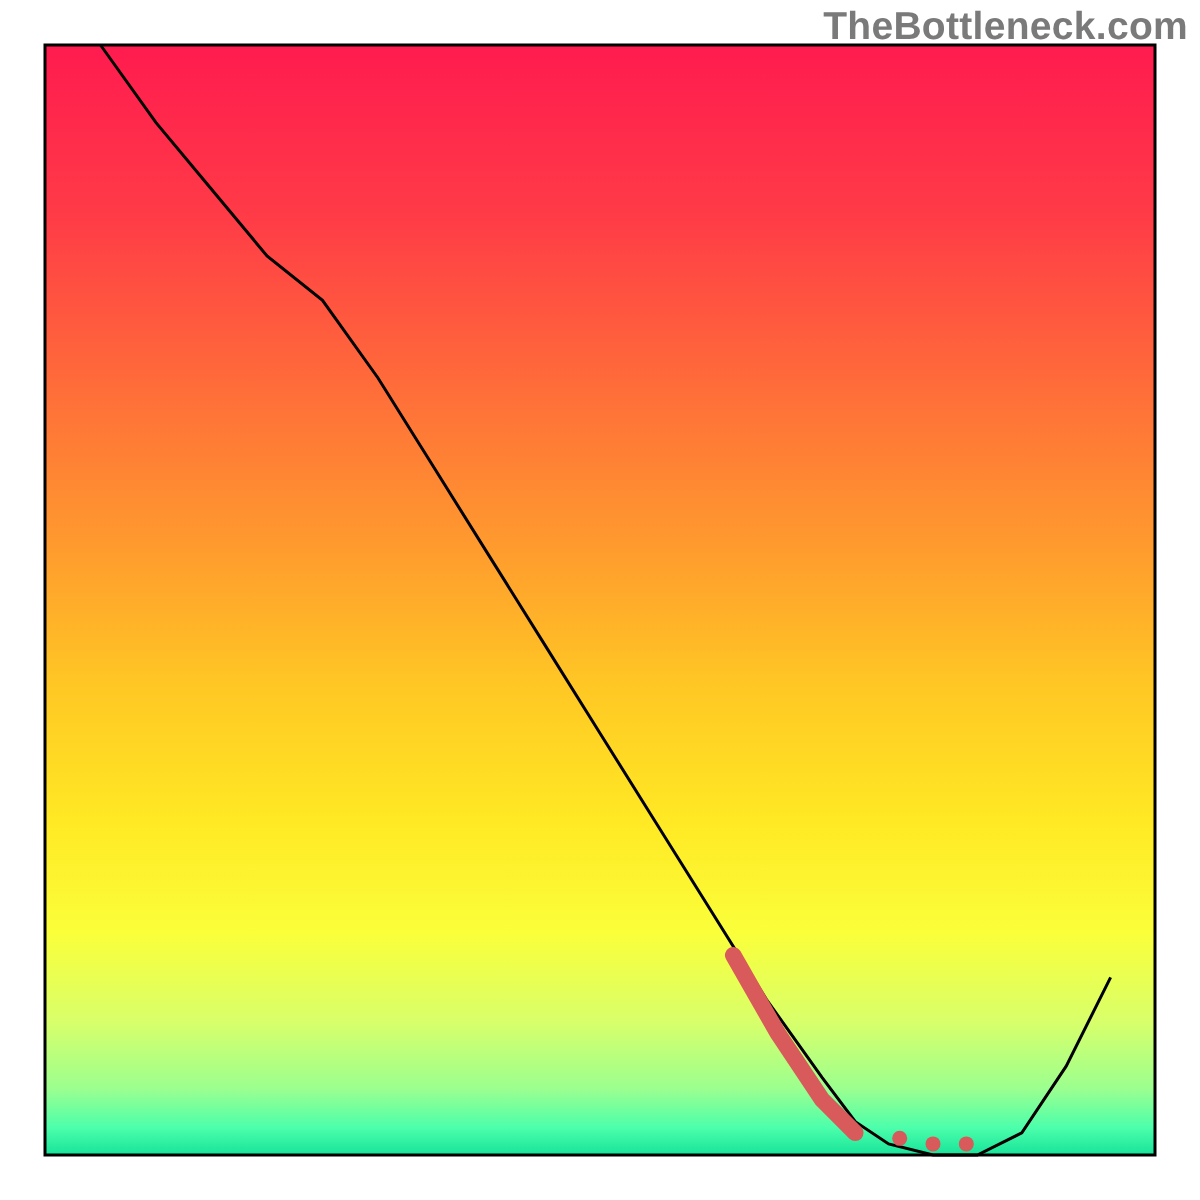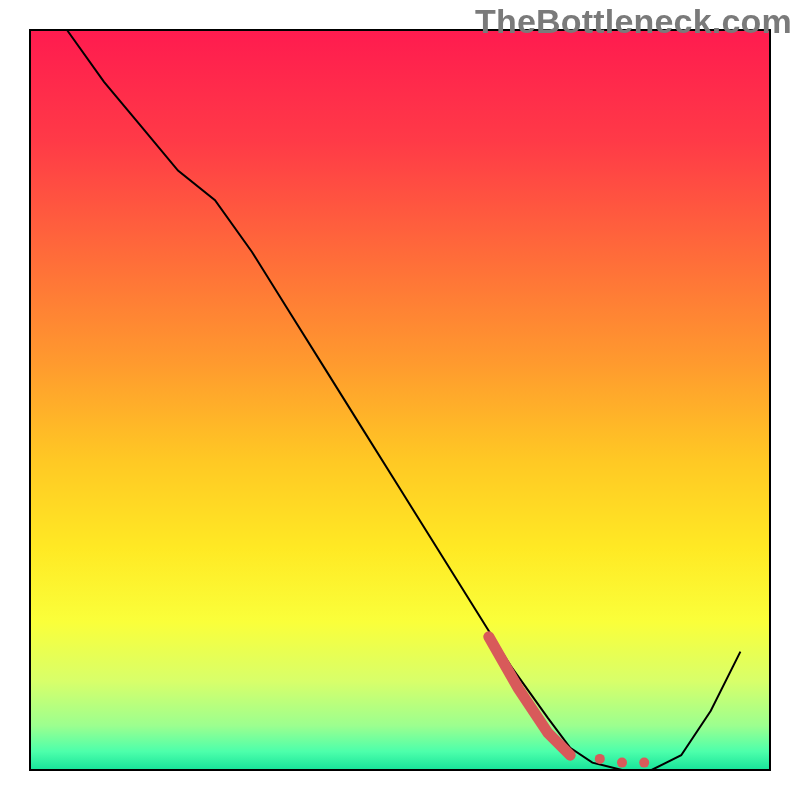--- a/index.html
+++ b/index.html
@@ -13,21 +13,21 @@
   }
   .chart-container {
     position: relative;
     width: 800px;
     height: 800px;
   }
   .watermark {
     position: absolute;
     top: 2px;
     right: 8px;
-    font-size: 34px;
+    font-size: 26px;
     font-weight: 600;
     color: #7a7a7a;
     letter-spacing: 0.2px;
     z-index: 10;
   }
   svg.plot {
     position: absolute;
     left: 0;
     top: 0;
   }

